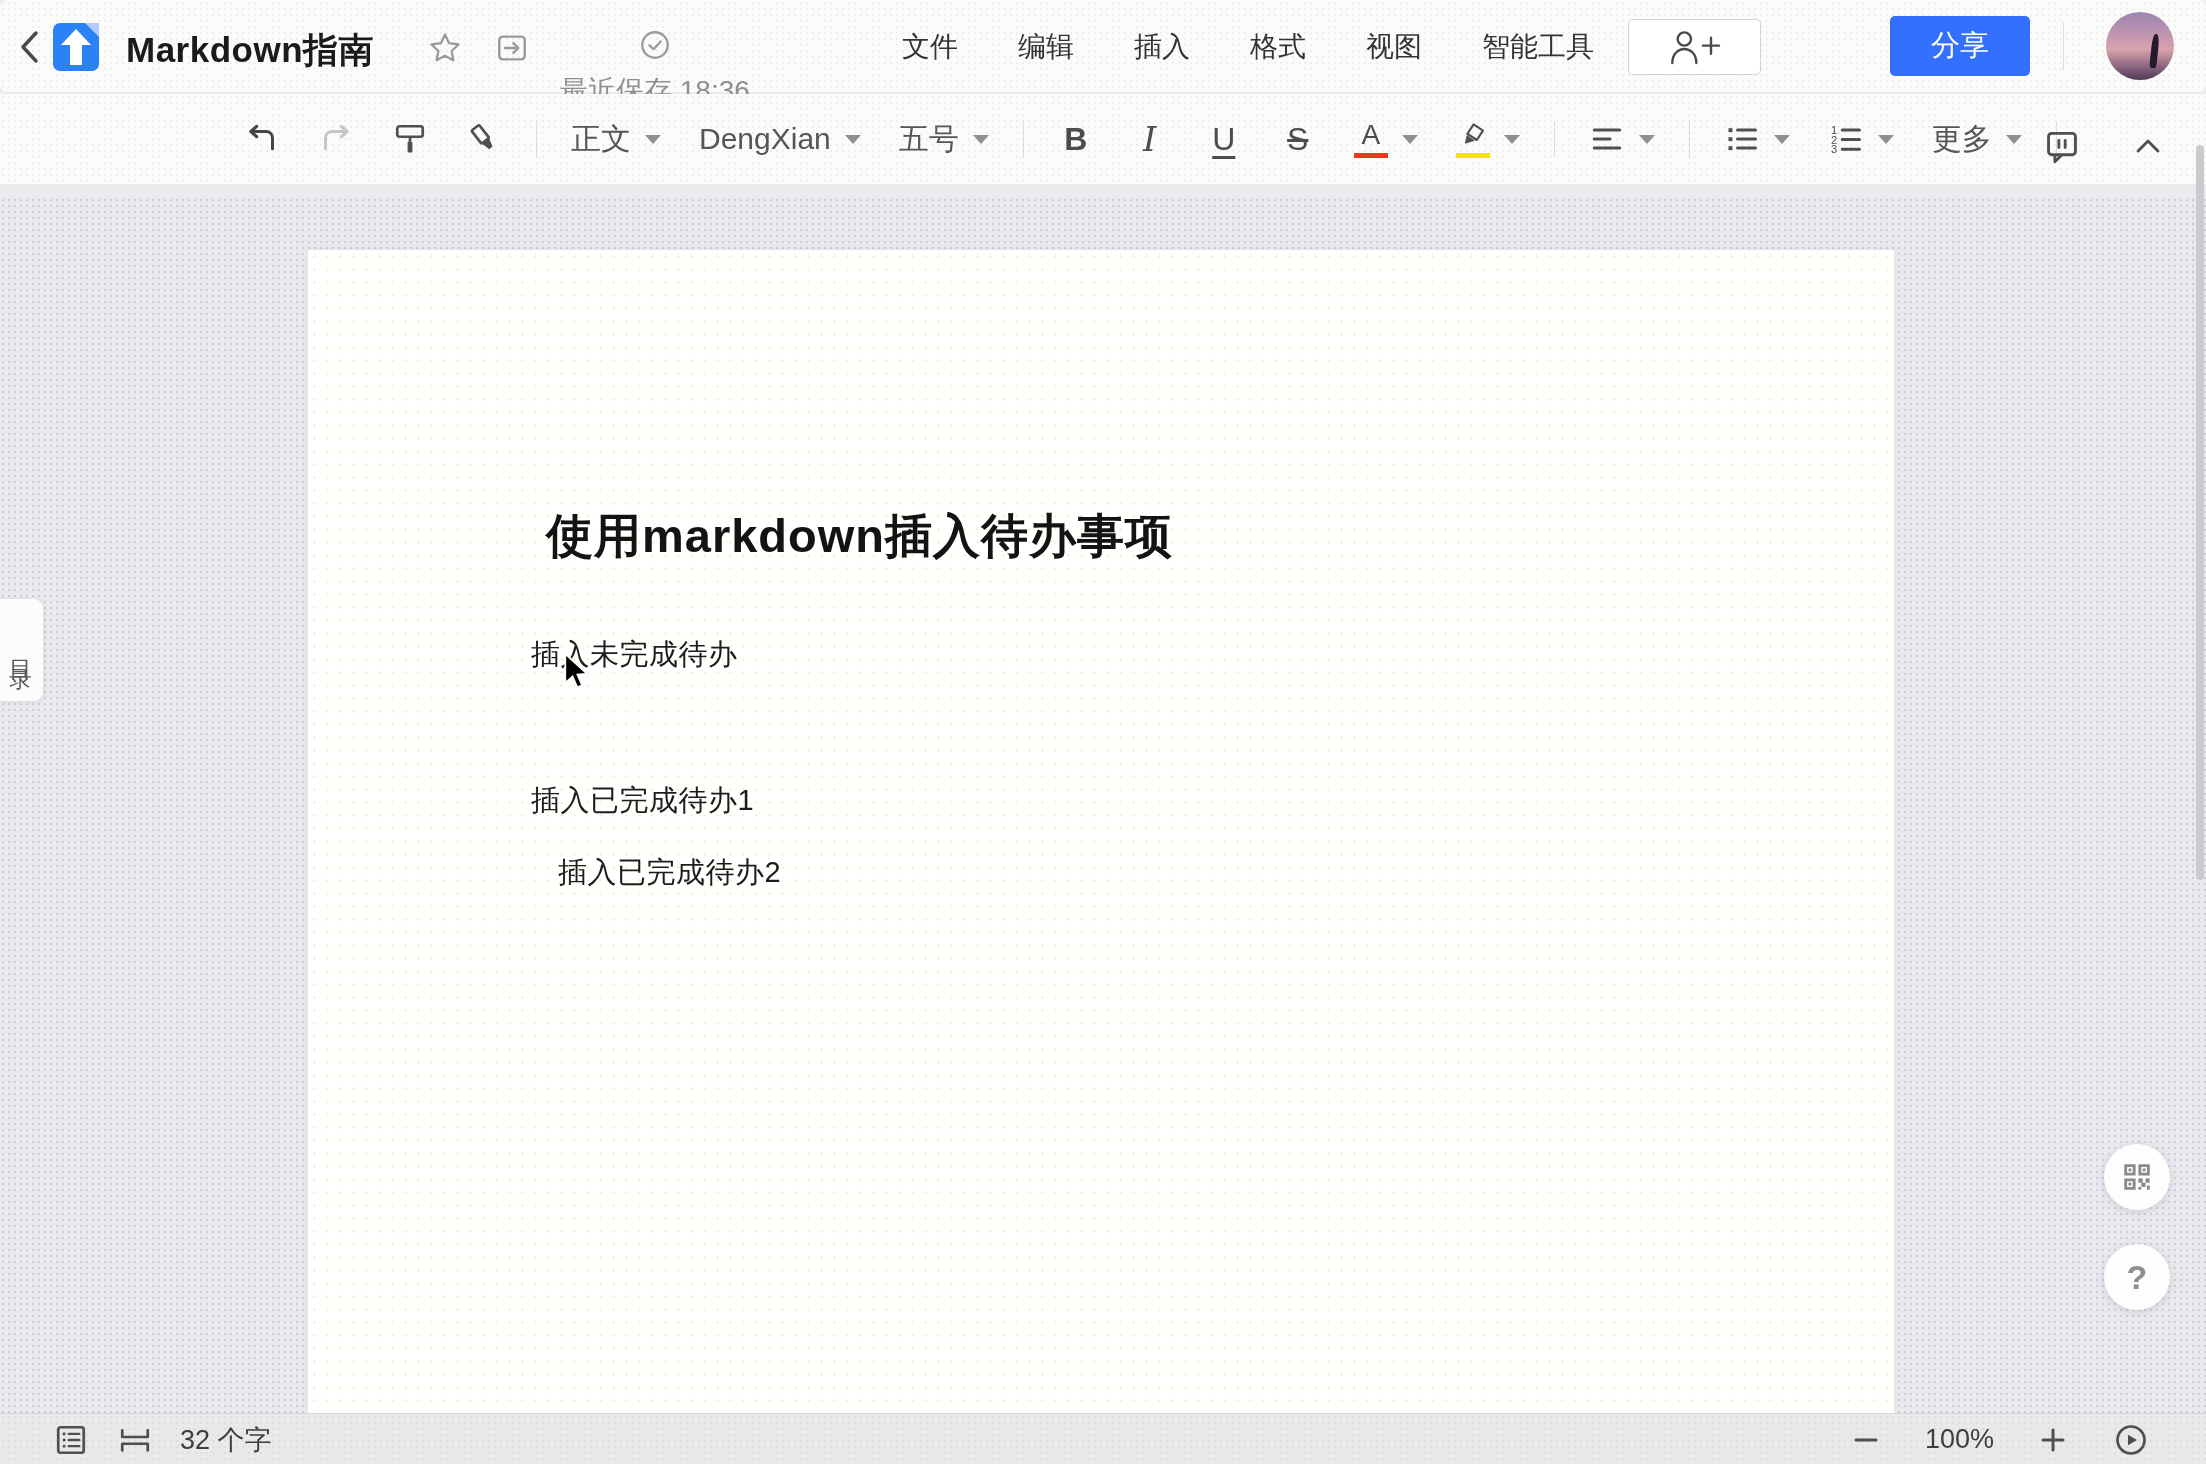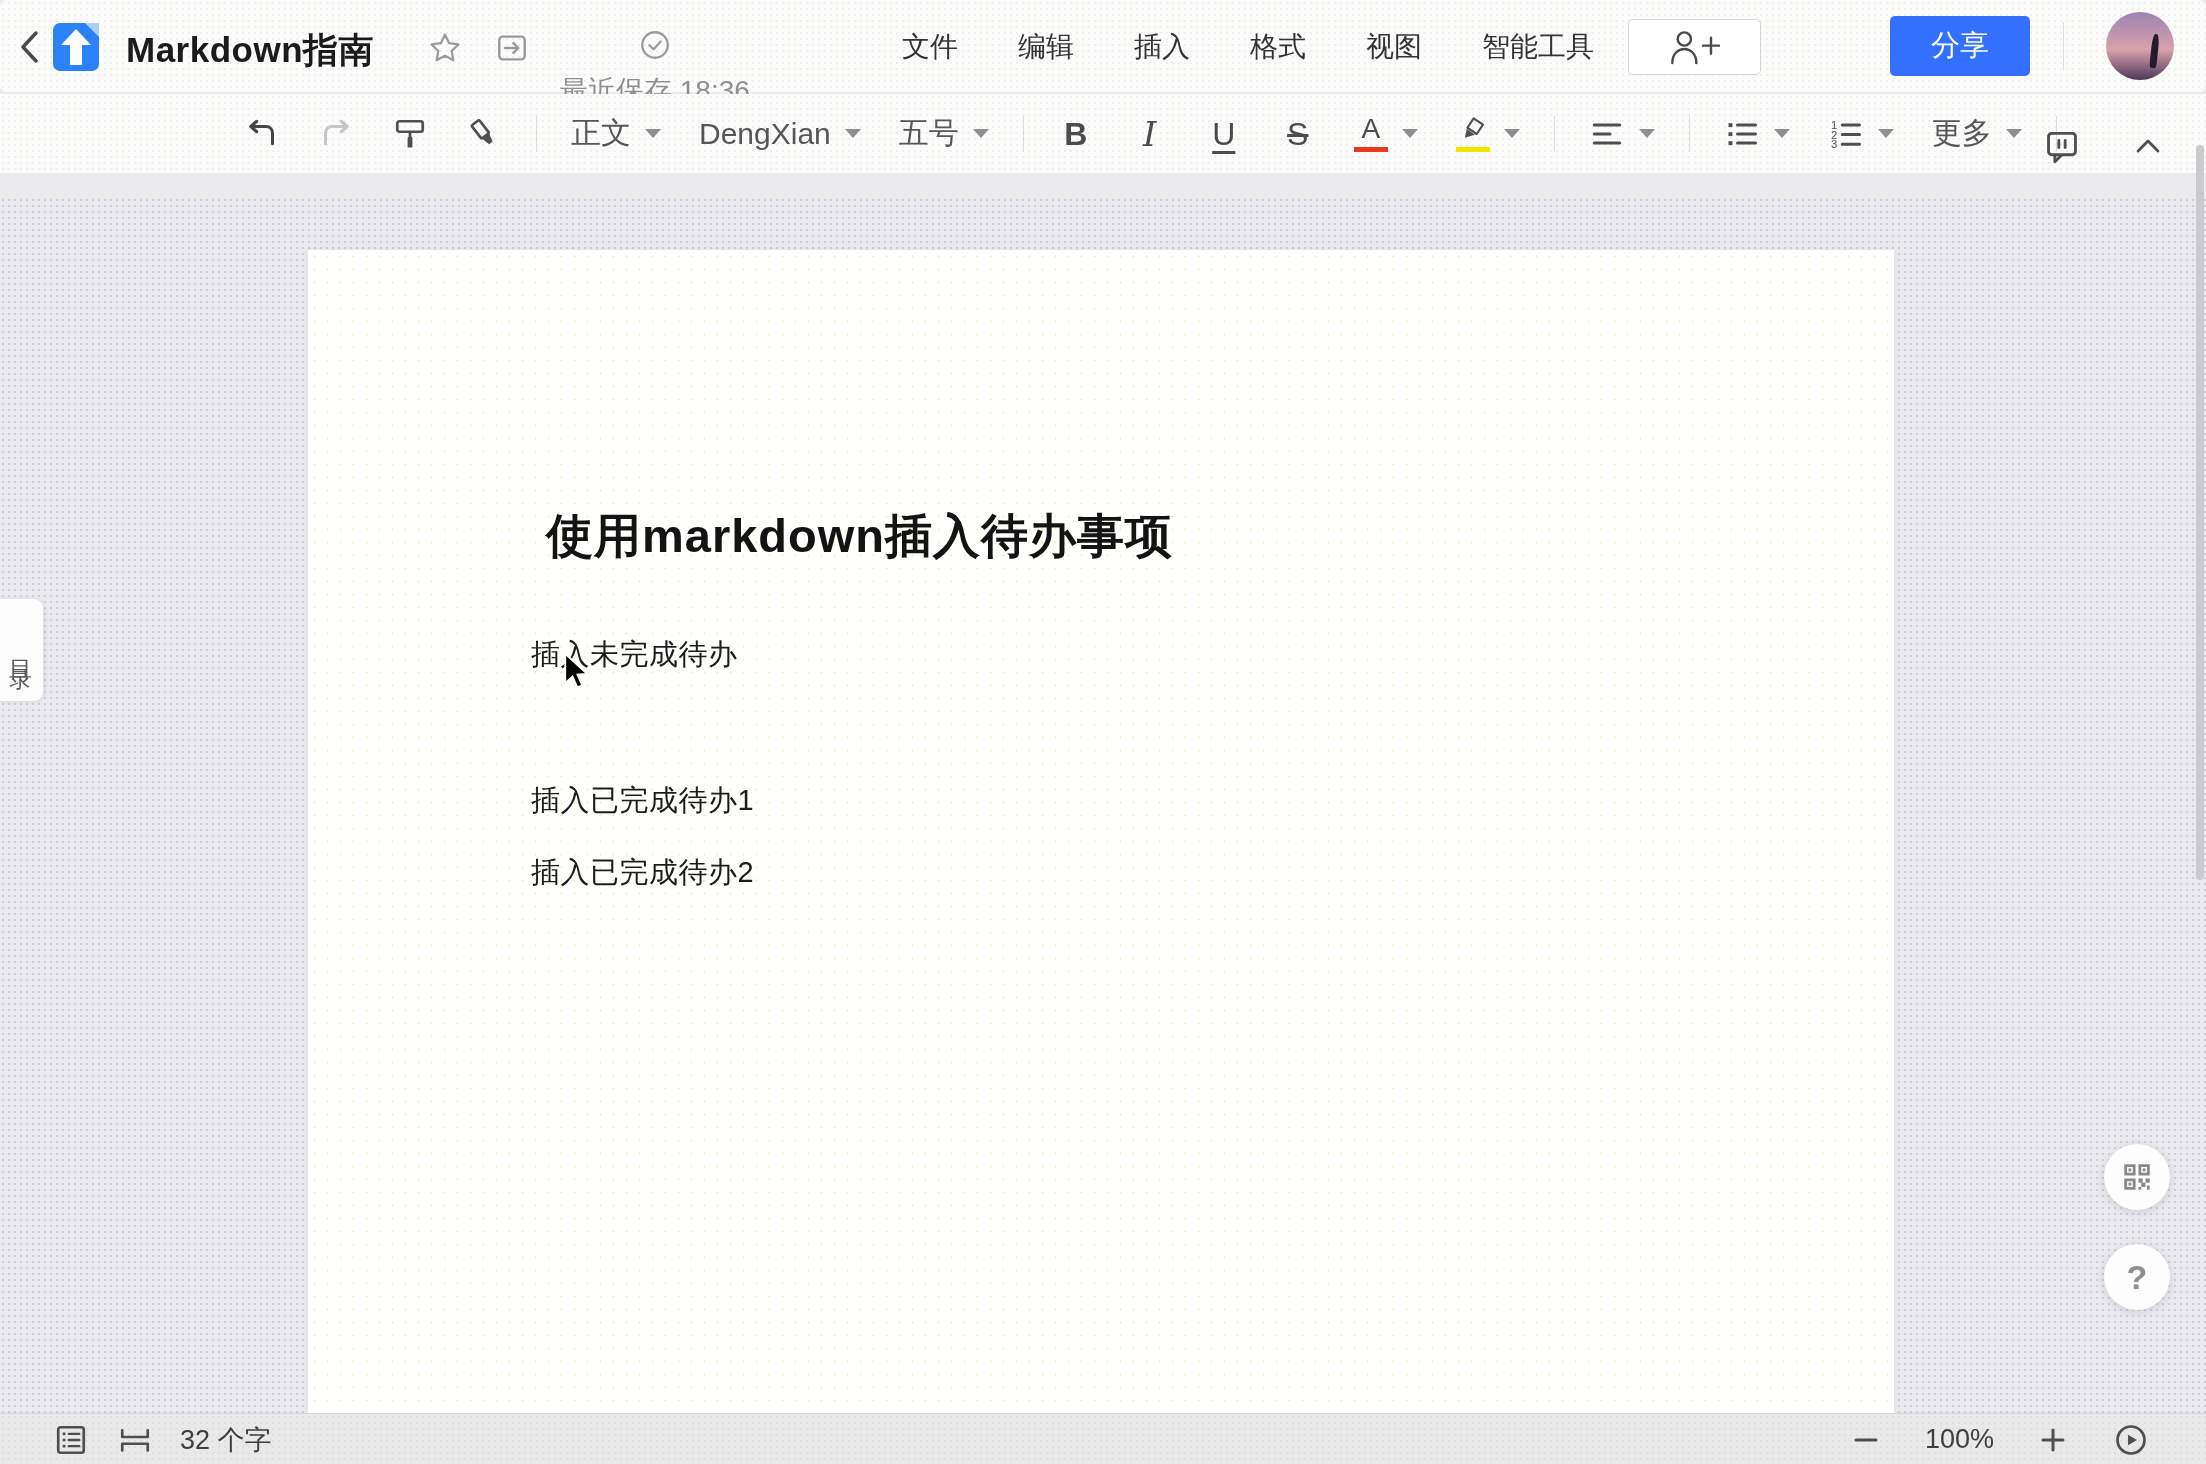--- a/index.html
+++ b/index.html
@@ -28,21 +28,21 @@
   .menu-item { font-size:28px; color:#333; padding:6px 4px; cursor:pointer; white-space:nowrap; }
   .collab-btn { position:absolute; left:1628px; top:19px; width:133px; height:56px; background:#fff; border:1px solid #d4d4d4; border-radius:5px; display:flex; align-items:center; justify-content:center; gap:6px; cursor:pointer; }
   .share-btn { position:absolute; left:1890px; top:16px; width:140px; height:60px; background:#3370ff; border:none; border-radius:5px; color:#fff; font-size:29px; display:flex; align-items:center; justify-content:center; cursor:pointer; font-family:"Liberation Sans",sans-serif; }
   .hdr-divider { position:absolute; left:2063px; top:22px; width:1px; height:48px; background:#dedede; }
   .avatar { position:absolute; left:2106px; top:12px; width:68px; height:68px; border-radius:50%; overflow:hidden;
     background:linear-gradient(180deg,#9b84b2 0%, #c697ae 38%, #d9a3ab 55%, #7d5a77 85%, #4c3a55 100%); }
   .avatar::after { content:""; position:absolute; right:16px; top:22px; width:7px; height:34px; border-radius:40% 40% 20% 20%; background:#241a2b; transform:rotate(6deg); }
 
   
   .toolbar {
-    position:absolute; left:0; top:94px; width:2206px; height:79px;
+    position:absolute; left:0; top:94px; width:2206px; height:90px;
     background-color:#fbfbf9;
     background-image:radial-gradient(rgba(195,195,215,0.22) 1px, transparent 1.3px);
     background-size:6px 6px;
     display:flex; align-items:center;
   }
   .tb-row { display:flex; align-items:center; gap:30px; padding-left:240px; }
   .tb-btn { min-width:44px; height:52px; display:flex; align-items:center; justify-content:center; cursor:pointer; border-radius:4px; }
   .tb-divider { width:1px; height:36px; background:#dcdcdc; }
   .tb-drop { display:flex; align-items:center; gap:14px; cursor:pointer; height:52px; padding:0 4px; }
   .tb-drop-label { font-size:30px; color:#565656; white-space:nowrap; }
@@ -70,21 +70,21 @@
     position:absolute; left:308px; top:53px; width:1586px; height:1163px;
     background-color:#fffffd;
     background-image:radial-gradient(rgba(228,228,160,0.45) 1px, transparent 1.35px);
     background-size:13px 13px;
     box-shadow:0 0 8px rgba(0,0,0,0.05);
   }
   .doc-heading { position:absolute; left:238px; top:255px; font-size:47px; font-weight:700; color:#131313; letter-spacing:1px; }
   .doc-p { position:absolute; left:223px; font-size:29px; color:#1c1c1c; letter-spacing:0.5px; }
   .doc-p1 { top:385px; }
   .doc-p2 { top:531px; }
-  .doc-p3 { top:603px; }
+  .doc-p3 { top:603px;margin-left:27px; }
 
   .toc-tab {
     position:absolute; left:0; top:401px; width:44px; height:104px;
     background:#fcfcfc; border:1px solid #e1e1e1; border-left:none;
     border-radius:0 10px 10px 0; box-shadow:1px 1px 4px rgba(0,0,0,0.05);
     display:flex; align-items:center; justify-content:center; cursor:pointer;
   }
   .toc-text { writing-mode:vertical-rl; text-orientation:upright; font-size:23px; color:#5a5a5a; letter-spacing:8px; }
 
   .float-btn {

